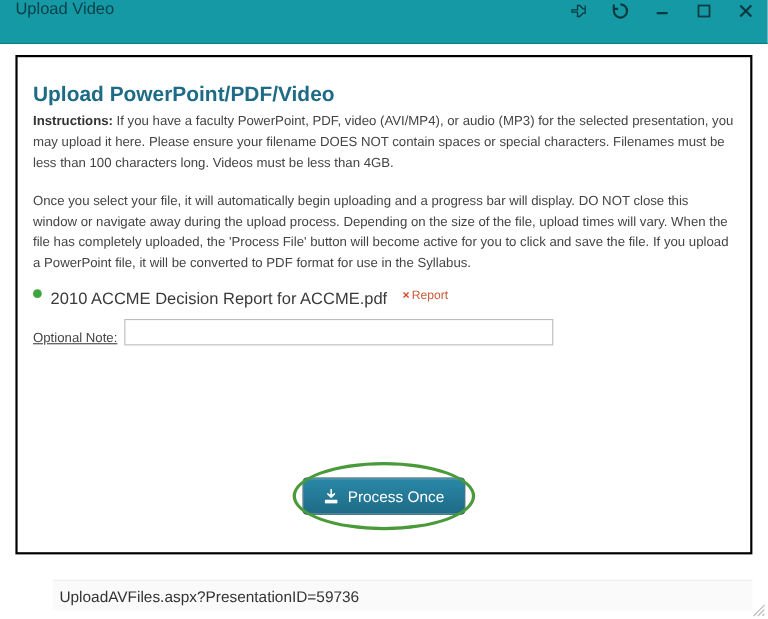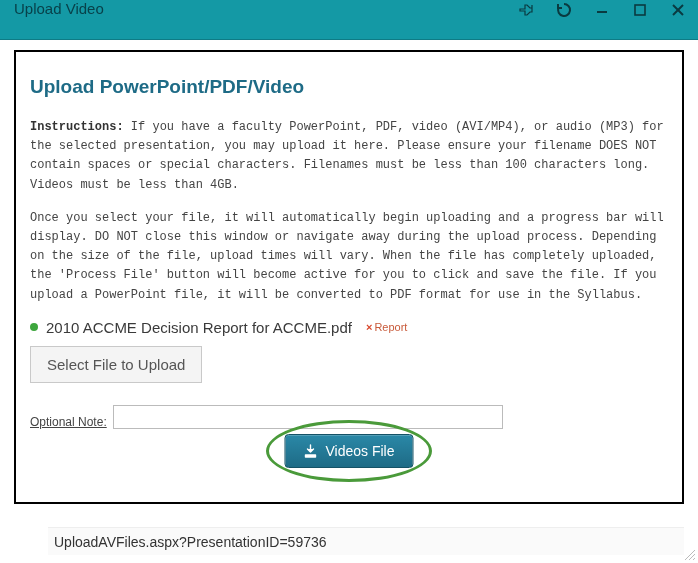--- a/index.html
+++ b/index.html
@@ -45,33 +45,32 @@
     border: 2px solid #000;
     background: #fff;
     padding: 24px 14px 30px 14px;
     height: 454px;
     position: relative;
   }
   .heading {
     color: #1e6b86;
     font-size: 19px;
     font-weight: 700;
-    margin-bottom: 20px;
+    margin-bottom: 3px;
   }
   .instructions {
     font-size: 12px;
     color: #444;
     line-height: 1.6;
     margin-bottom: 14px;
-    font-family: Liberation Mono, monospace;
   }
   .instructions b { color: #333; }
   .file-row {
     display: flex;
-    align-items: center;
+    align-items: flex-start;
     gap: 8px;
     font-size: 14px;
     color: #2a2a2a;
     margin-bottom: 10px;
   }
   .dot {
     width: 8px; height: 8px; border-radius: 50%;
     background: #3da63d;
     display: inline-block;
   }
@@ -211,33 +210,32 @@
 
     <div class="file-row">
       <span class="dot"></span>
       <span class="filename">2010 ACCME Decision Report for ACCME.pdf</span>
       <span class="remove">
         <span class="x">×</span>
         <span>Report</span>
       </span>
     </div>
 
-    <button class="select-btn">Select File to Upload</button>
 
     <div class="note-row">
       <span>Optional Note:</span>
       <input class="note-input" type="text" value="" style="">
     </div>
 
     <div class="process-wrap">
       <button class="process-btn">
         <svg width="14" height="14" viewBox="0 0 14 14">
           <path d="M7 1 L7 8 M4 5 L7 8 L10 5 M2 11 L12 11 L12 13 L2 13 Z" fill="#fff" stroke="#fff" stroke-width="1.4" stroke-linecap="round" stroke-linejoin="round"></path>
         </svg>
-        <span>Videos File</span>
+        <span>Process Once</span>
       </button>
     </div>
     <div class="ellipse"></div>
   </div>
 </div>
 
 <div class="statusbar">
   <span>UploadAVFiles.aspx?PresentationID=59736</span>
 </div>
 <svg class="resize-grip" viewBox="0 0 14 14">

